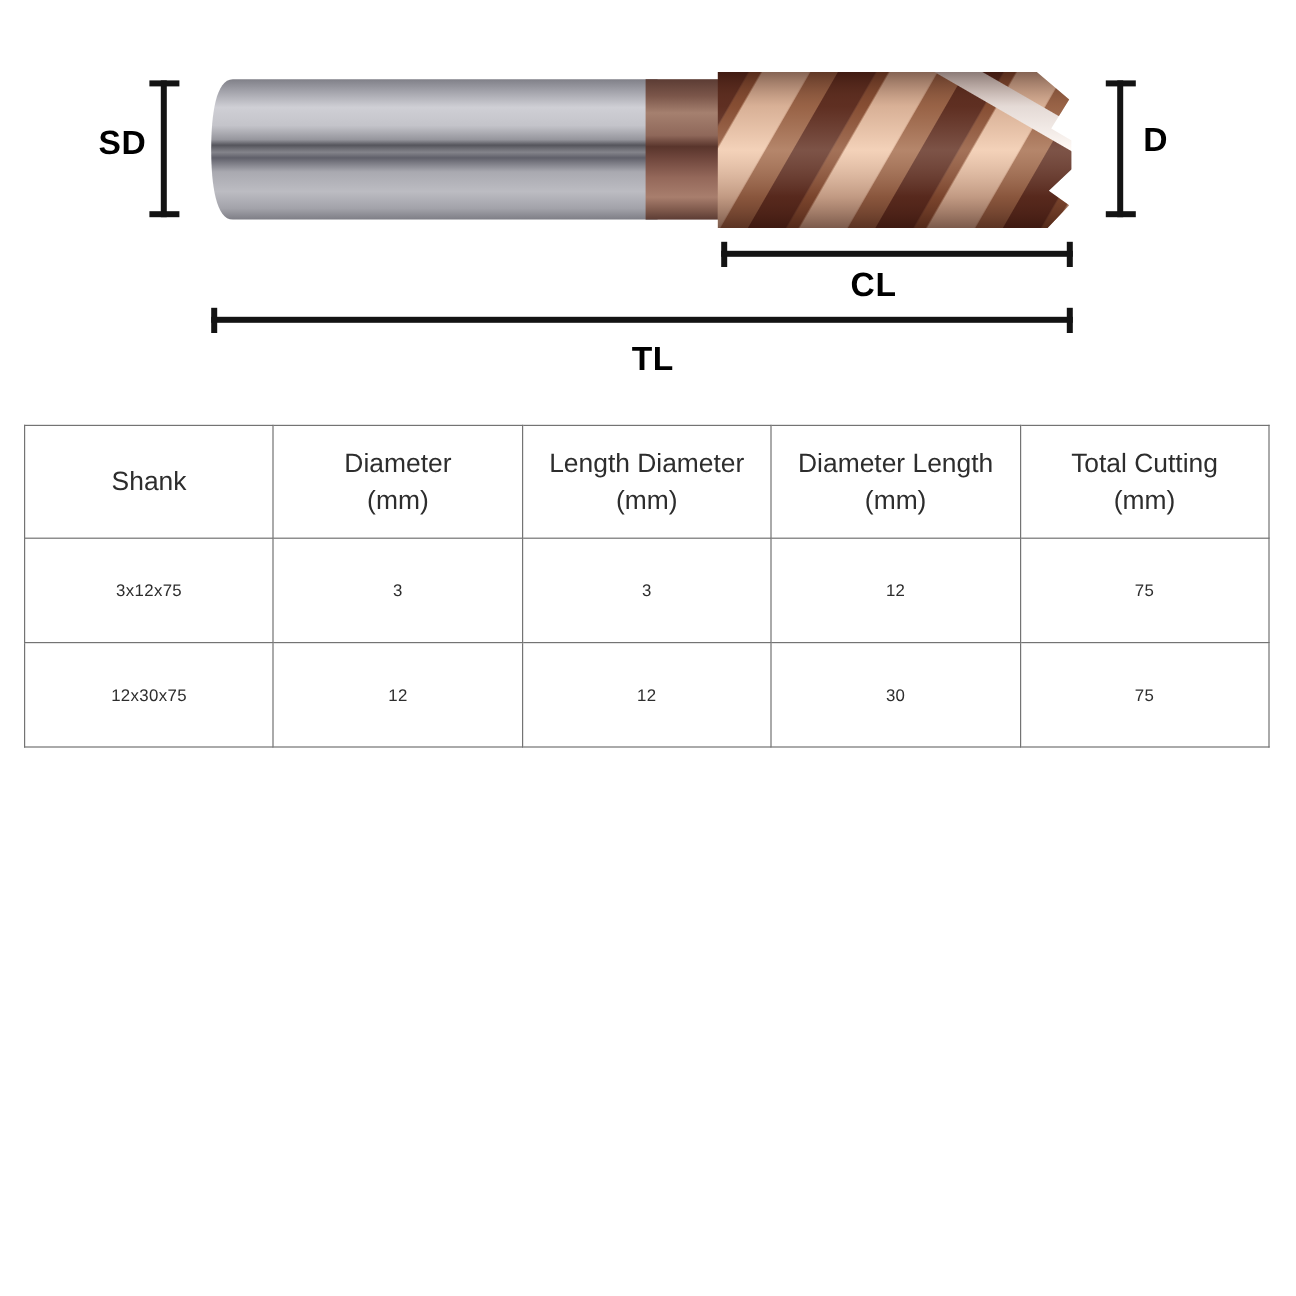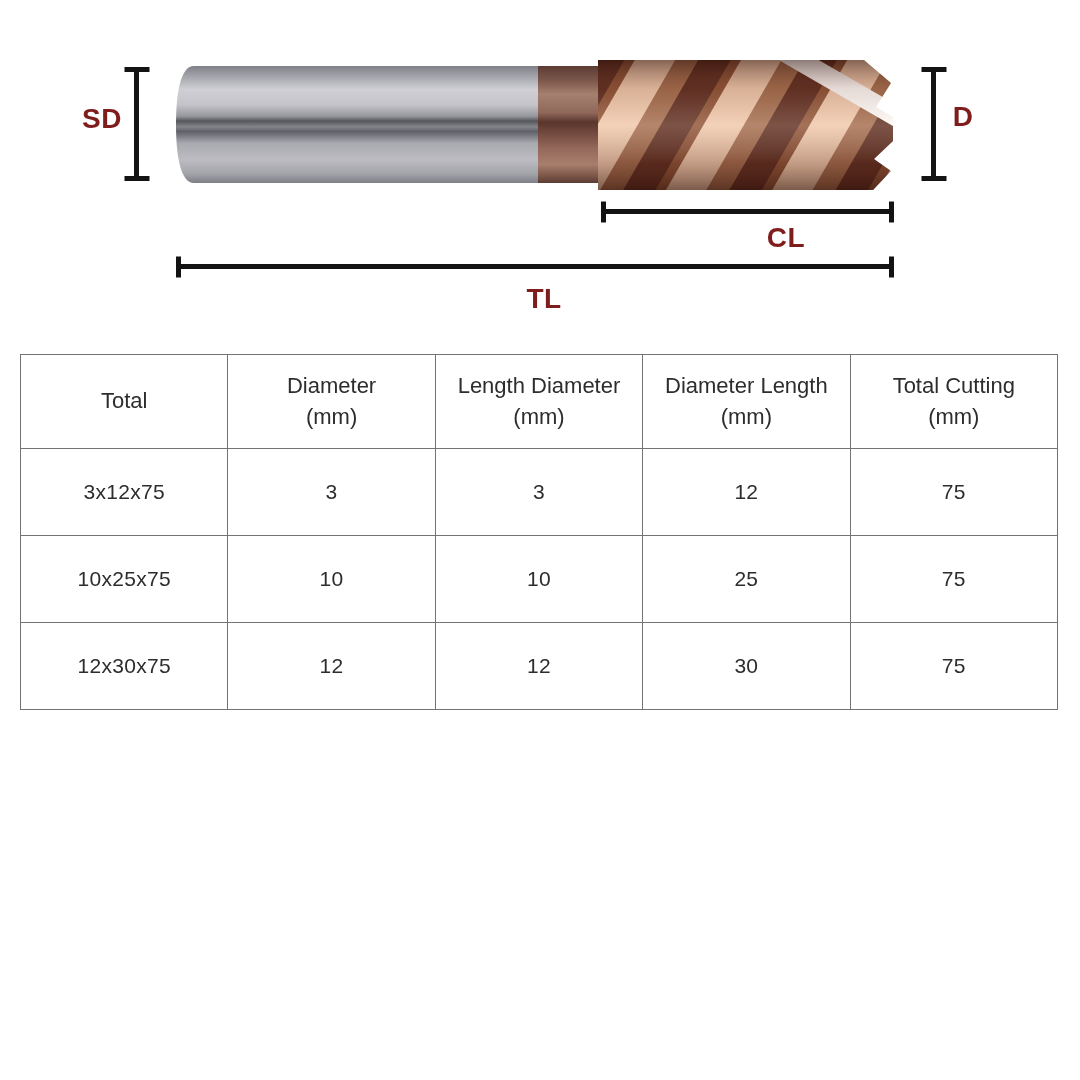--- a/index.html
+++ b/index.html
@@ -63,26 +63,26 @@
   .hdim .tick.left { left: 0; }
   .hdim .tick.right { right: 0; }
   .hdim.cl { left: 601px; top: 209px; width: 293px; }
   .hdim.tl { left: 176px; top: 264px; width: 718px; }
 
   .dim-label {
     position: absolute;
     font-weight: 700;
     font-size: 28px;
     letter-spacing: 0.5px;
-    color: #7f1d1d;
+    color: #000000;
     text-align: center;
   }
   .dim-label.sd { left: 70px;  top: 103px; width: 64px; }
   .dim-label.d  { left: 938px; top: 101px; width: 50px; }
-  .dim-label.cl { left: 754px; top: 222px; width: 64px; text-align: center; }
+  .dim-label.cl { left: 696px; top: 222px; width: 64px; text-align: center; }
   .dim-label.tl { left: 512px; top: 283px; width: 64px; }
 
   
   table.spec {
     position: absolute;
     left: 20px; top: 354px;
     width: 1038px;
     border-collapse: collapse;
     table-layout: fixed;
     background: #ffffff;
@@ -95,21 +95,21 @@
     color: #2d2d2d;
     padding: 0;
   }
   table.spec th {
     height: 93px;
     font-size: 22px;
     line-height: 1.4;
   }
   table.spec td {
     height: 86px;
-    font-size: 21px;
+    font-size: 14px;
     letter-spacing: 0.3px;
   }
   .hdr-line { display: block; }
 </style>
 </head>
 <body>
 
 <div class="canvas">
 
   <div class="drawing">
@@ -194,21 +194,21 @@
       <div class="tick right"></div>
     </div>
     <div class="dim-label tl">TL</div>
 
   </div>
 
   <table class="spec">
     <thead>
         <tr>
           <th>
-            <span class="hdr-line">Total</span>
+            <span class="hdr-line">Shank</span>
           </th>
           <th>
             <span class="hdr-line">Diameter</span>
             <span class="hdr-line">(mm)</span>
           </th>
           <th>
             <span class="hdr-line">Length Diameter</span>
             <span class="hdr-line">(mm)</span>
           </th>
           <th>
@@ -223,27 +223,20 @@
       </thead>
     <tbody>
         <tr>
           <td>3x12x75</td>
           <td>3</td>
           <td>3</td>
           <td>12</td>
           <td>75</td>
         </tr>
         <tr>
-          <td>10x25x75</td>
-          <td>10</td>
-          <td>10</td>
-          <td>25</td>
-          <td>75</td>
-        </tr>
-        <tr>
           <td>12x30x75</td>
           <td>12</td>
           <td>12</td>
           <td>30</td>
           <td>75</td>
         </tr>
       </tbody>
   </table>
 
 </div>

